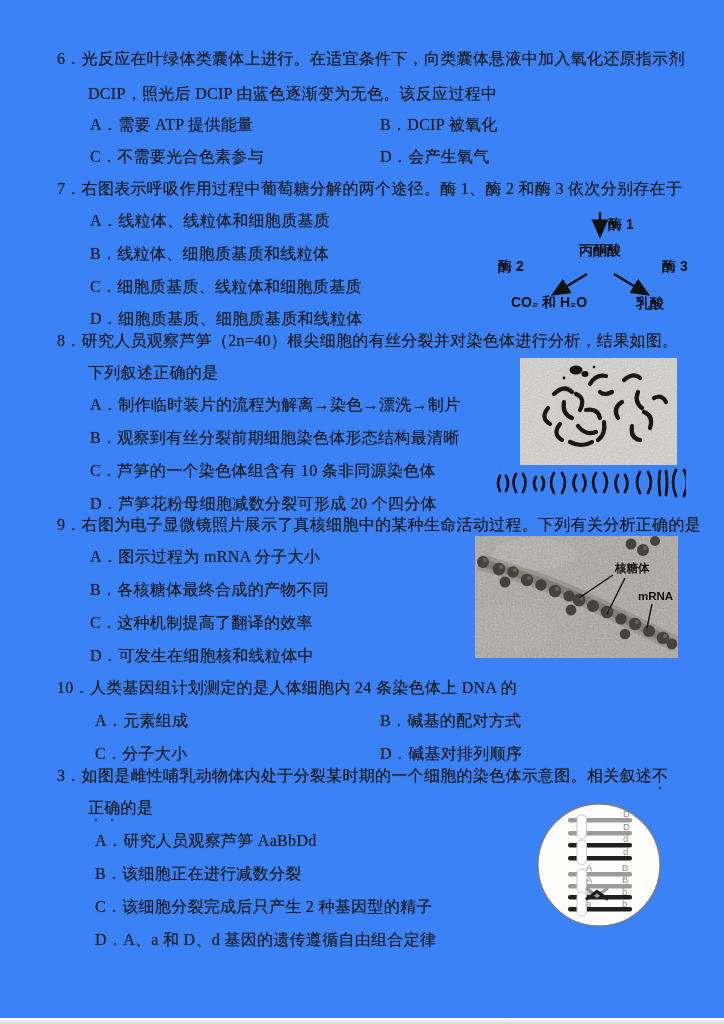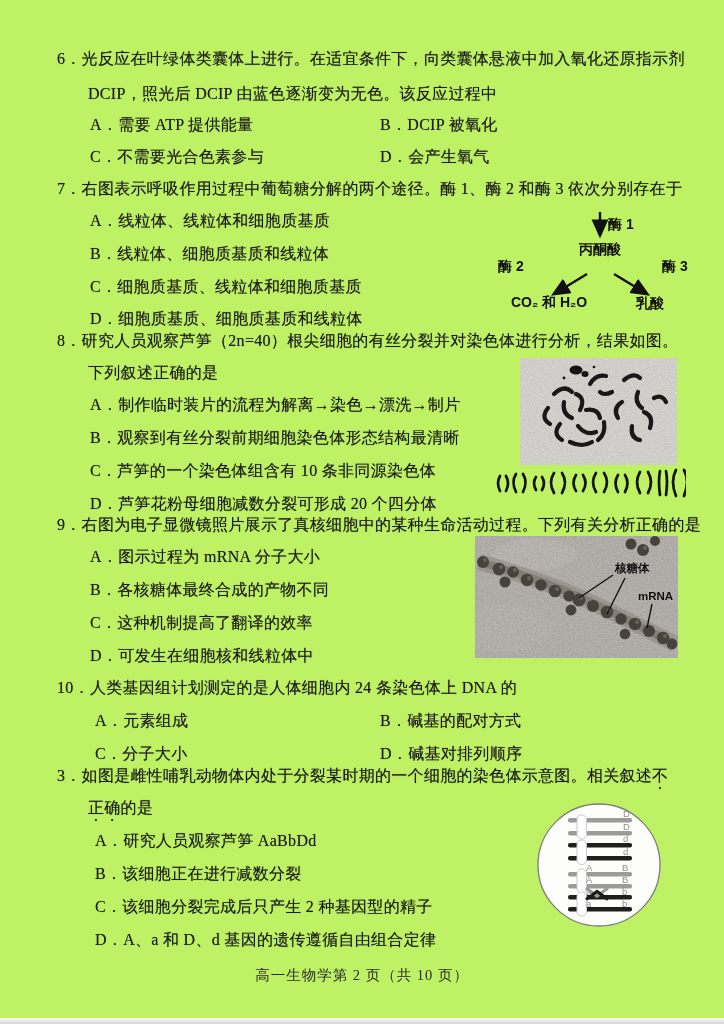--- a/index.html
+++ b/index.html
@@ -1,19 +1,19 @@
 <!DOCTYPE html>
 <html><head>
 <meta charset="utf-8">
 <style>
   * { margin:0; padding:0; box-sizing:border-box; }
   html,body { background:#ffffff; }
   .page {
     position:relative; width:724px; height:1024px;
-    background:#bef264; overflow:hidden;
+    background:#3b82f6; overflow:hidden;
     font-family:"Liberation Serif", serif;
     color:#1c1c1c;
     padding-left:19px;
   }
   .ln {
     position:absolute; font-size:16px; line-height:21px;
     letter-spacing:0.3px; white-space:nowrap;
     text-shadow:0 0 0.7px rgba(25,25,25,0.55);
   }
   .emph {
@@ -63,21 +63,21 @@
         <defs>
           <marker id="ah" markerWidth="9" markerHeight="8" refX="6.5" refY="3.5" orient="auto">
             <path d="M0,0 L8,3.5 L0,7 Z" fill="#111"></path>
           </marker>
         </defs>
         <line x1="110" y1="20" x2="110" y2="43" stroke="#111" stroke-width="2.4" marker-end="url(#ah)"></line>
         <line x1="97" y1="82" x2="64" y2="102" stroke="#111" stroke-width="2.4" marker-end="url(#ah)"></line>
         <line x1="124" y1="82" x2="157" y2="102" stroke="#111" stroke-width="2.4" marker-end="url(#ah)"></line>
       </svg>
       <div class="diag-label" style="left:118px; top:24px;">酶 1</div>
-      <div class="diag-label centered" style="left:0; top:50px; width:220px;font-family:Liberation Serif, serif;">丙酮酸</div>
+      <div class="diag-label centered" style="left:0; top:50px; width:220px;">丙酮酸</div>
       <div class="diag-label" style="left:8px; top:66px;">酶 2</div>
       <div class="diag-label" style="left:172px; top:66px;">酶 3</div>
       <div class="diag-label centered" style="left:0; top:102px; width:118px;">CO₂ 和 H₂O</div>
       <div class="diag-label" style="left:146px; top:103px;">乳酸</div>
     </div>
   </section>
 
   <section>
     <div class="ln" style="left:57px; top:330px;"><span>8．</span><span>研究人员观察芦笋（2n=40）根尖细胞的有丝分裂并对染色体进行分析，结果如图。</span></div>
     <div class="ln" style="left:88px; top:362px;">下列叙述正确的是</div>
@@ -262,15 +262,14 @@
         <text x="52" y="82" font-size="9.5" fill="#8f8f8f">A</text>
         <text x="88" y="82" font-size="9.5" fill="#8f8f8f">B</text>
         <text x="52" y="93.5" font-size="9.5" fill="#8f8f8f">a</text>
         <text x="88" y="93.5" font-size="9.5" fill="#8f8f8f">b</text>
         <text x="52" y="105.5" font-size="9.5" fill="#8f8f8f">a</text>
         <text x="88" y="105.5" font-size="9.5" fill="#8f8f8f">b</text>
       </g>
     </svg>
   </section>
 
-  <div class="footer">高一生物学第 2 页（共 10 页）</div>
   <div class="scan-edge"></div>
 </div>
 
 </body></html>

